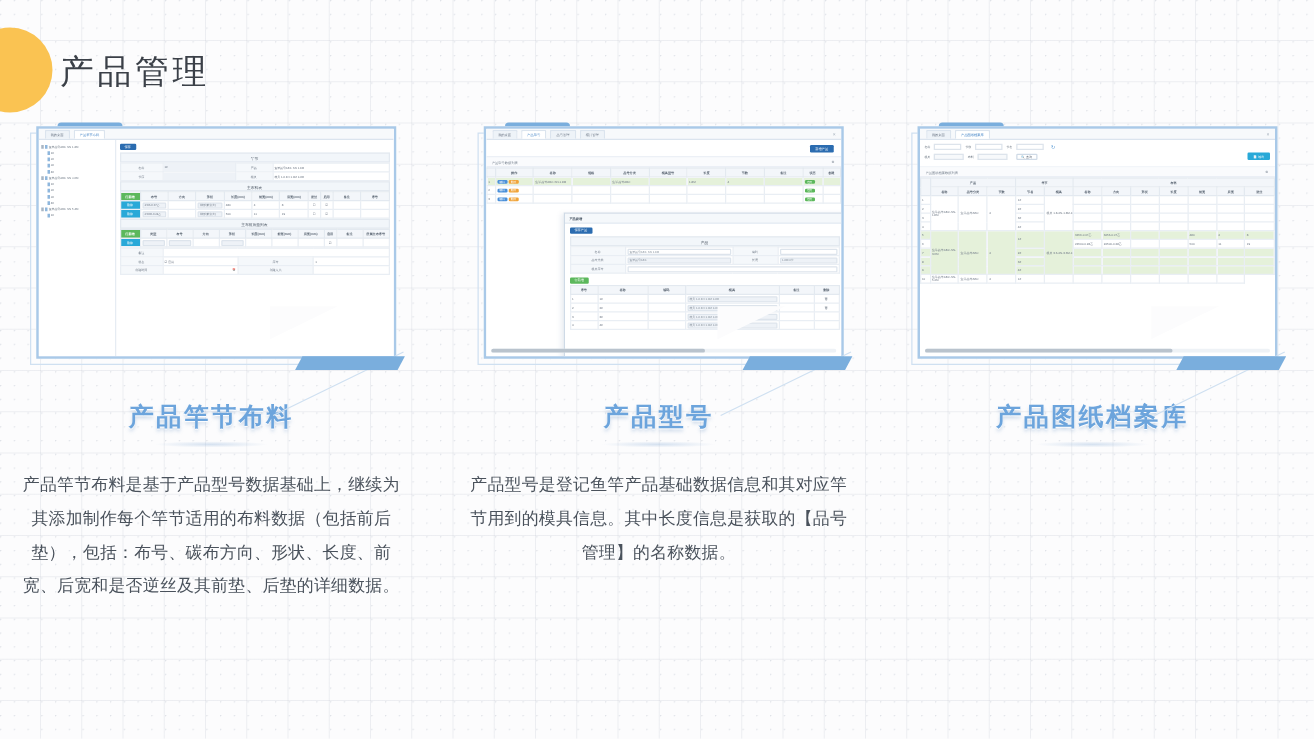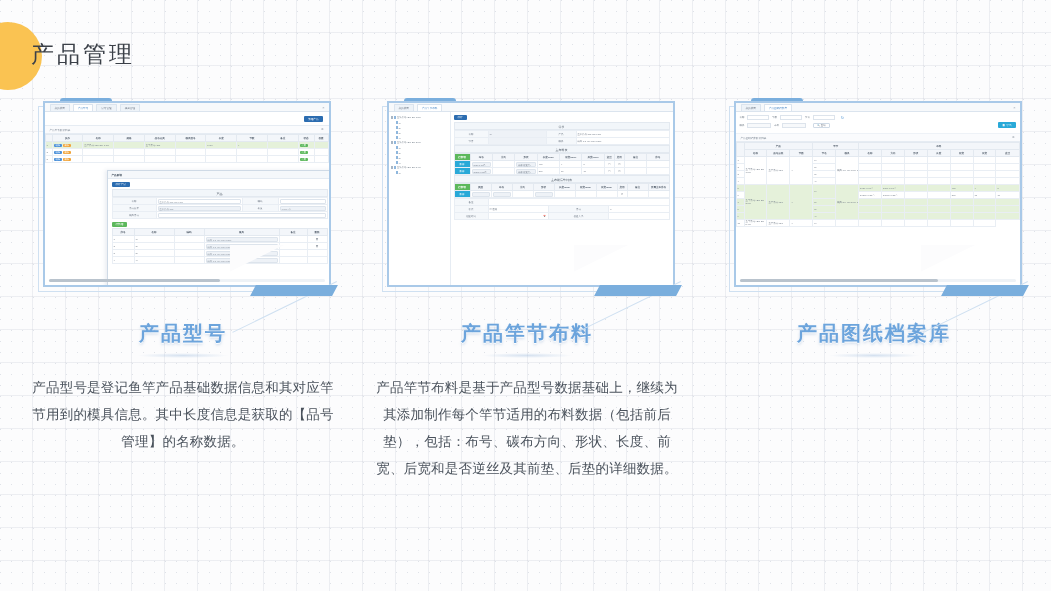--- a/index.html
+++ b/index.html
@@ -24,22 +24,22 @@
   
   .deco-circle {
     position: absolute;
     left: -26px; top: 22px;
     width: 68px; height: 68px;
     border-radius: 50%;
     background: #fac352;
   }
   .page-title {
     position: absolute;
-    left: 31px; top: 39px;
-    font-size: 23px;
+    left: 48px; top: 39px;
+    font-size: 27px;
     color: #3b4048;
     letter-spacing: 3px;
     font-family: "DejaVu Serif", "Liberation Serif", serif;
     font-weight: 400;
     white-space: nowrap;
   }
 
   
   .columns {
     position: absolute;
@@ -299,211 +299,20 @@
 </style>
 </head>
 <body>
 
 <div id="page">
 
   <div class="deco-circle"></div>
   <div class="page-title">产品管理</div>
 
   <div class="columns">
-
-    <div class="col col-1 c1">
-      <div class="frame-wrap">
-        <div class="frame-outer"></div>
-        <div class="frame-tab"></div>
-        <div class="frame-inner">
-          <div class="shot">
-
-            <div class="shot-tabbar">
-              <div class="shot-tab">我的桌面</div>
-              <div class="shot-tab active">产品型号</div>
-              <div class="shot-tab">品号管理</div>
-              <div class="shot-tab">模具管理</div>
-              <div class="shot-x">×</div>
-            </div>
-
-            <div style="height:calc(100% - 9px); position:relative;">
-              <div class="shot-toolbar">
-                <span class="btn-blue">新增产品</span>
-              </div>
-              <div class="subhead">
-                <span>产品型号数据列表</span>
-                <span>⚙</span>
-              </div>
-
-              <table class="grid">
-                <tbody>
-                    <tr>
-                  <th style="width:7px;"></th>
-                  <th>操作</th>
-                  <th>名称</th>
-                  <th>规格</th>
-                  <th>品号分类</th>
-                  <th>模具型号</th>
-                  <th>长度</th>
-                  <th>节数</th>
-                  <th>备注</th>
-                  <th style="width:16px;">状态</th>
-                  <th style="width:14px;">创建</th>
-                </tr>
-                <tr class="hl">
-                  <td>1</td>
-                  <td><span class="chip-b">编辑</span> <span class="chip-o">删除</span></td>
-                  <td>鱼竿品号ABC-SN-1.8M</td>
-                  <td></td>
-                  <td>鱼竿品号ABC</td>
-                  <td></td>
-                  <td>1.8M</td>
-                  <td>4</td>
-                  <td></td>
-                  <td><span class="chip-g">启用</span></td>
-                  <td></td>
-                </tr>
-                <tr>
-                  <td>2</td>
-                  <td><span class="chip-b">编辑</span> <span class="chip-o">删除</span></td>
-                  <td></td>
-                      <td></td>
-                      <td></td>
-                  <td></td>
-                      <td></td>
-                      <td></td>
-                      <td></td>
-                  <td><span class="chip-g">启用</span></td>
-                  <td></td>
-                </tr>
-                <tr>
-                  <td>3</td>
-                  <td><span class="chip-b">编辑</span> <span class="chip-o">删除</span></td>
-                  <td></td>
-                      <td></td>
-                      <td></td>
-                  <td></td>
-                      <td></td>
-                      <td></td>
-                      <td></td>
-                  <td><span class="chip-g">启用</span></td>
-                  <td></td>
-                </tr>
-              </tbody>
-                </table>
-
-              <div class="modal">
-                <div class="modal-hd">产品新增</div>
-                <div class="modal-bd">
-                  <div style="margin-bottom:3px;">
-                    <span class="btn-blue">保存产品</span>
-                  </div>
-                  <div class="band">产品</div>
-                  <table class="grid">
-                    <tbody>
-                        <tr>
-                      <td style="width:44px;background:#f5f8fb;text-align:center;">名称</td>
-                      <td style="width:86px;">
-                            <div class="fld w" style="padding-left:1px;font-size:2.3px;line-height:5px;color:#8a949f;">鱼竿品号ABC-SN-1.8M</div>
-                          </td>
-                      <td style="width:36px;background:#f5f8fb;text-align:center;">编码</td>
-                      <td>
-                            <div class="fld w"></div>
-                          </td>
-                    </tr>
-                    <tr>
-                      <td style="background:#f5f8fb;text-align:center;">品号分类</td>
-                      <td>
-                            <div class="fld" style="padding-left:1px;font-size:2.3px;line-height:5px;color:#8a949f;">鱼竿品号ABC</div>
-                          </td>
-                      <td style="background:#f5f8fb;text-align:center;">长度</td>
-                      <td>
-                            <div class="fld" style="padding-left:1px;font-size:2.3px;line-height:5px;color:#8a949f;">1.8M/4节</div>
-                          </td>
-                    </tr>
-                    <tr>
-                      <td style="background:#f5f8fb;text-align:center;">模具序号</td>
-                      <td colspan="3">
-                            <div class="fld w"></div>
-                          </td>
-                    </tr>
-                  </tbody>
-                    </table>
-                  <div style="margin:3px 0 2px;">
-                    <span class="btn-green">行新增</span>
-                  </div>
-                  <table class="grid">
-                    <tbody>
-                        <tr>
-                      <th style="width:22px;">序号</th>
-                      <th style="width:40px;">名称</th>
-                      <th style="width:30px;">编码</th>
-                      <th>模具</th>
-                      <th style="width:28px;">备注</th>
-                      <th style="width:20px;">删除</th>
-                    </tr>
-                    <tr>
-                      <td>1</td>
-                      <td>1#</td>
-                      <td></td>
-                      <td>
-                            <div class="fld" style="padding-left:1px;font-size:2.3px;line-height:5px;color:#8a949f;">模具 1.8-4N-1.8M-1200</div>
-                          </td>
-                      <td></td>
-                      <td style="text-align:center;">🗑</td>
-                    </tr>
-                    <tr>
-                      <td>2</td>
-                      <td>2#</td>
-                      <td></td>
-                      <td>
-                            <div class="fld" style="padding-left:1px;font-size:2.3px;line-height:5px;color:#8a949f;">模具 1.8-4N-1.8M-1200</div>
-                          </td>
-                      <td></td>
-                      <td style="text-align:center;">🗑</td>
-                    </tr>
-                    <tr>
-                      <td>3</td>
-                      <td>3#</td>
-                      <td></td>
-                      <td>
-                            <div class="fld" style="padding-left:1px;font-size:2.3px;line-height:5px;color:#8a949f;">模具 1.8-4N-1.8M-1200</div>
-                          </td>
-                      <td></td>
-                          <td></td>
-                    </tr>
-                    <tr>
-                      <td>4</td>
-                      <td>4#</td>
-                      <td></td>
-                      <td>
-                            <div class="fld" style="padding-left:1px;font-size:2.3px;line-height:5px;color:#8a949f;">模具 1.8-4N-1.8M-1200</div>
-                          </td>
-                      <td></td>
-                          <td></td>
-                    </tr>
-                  </tbody>
-                    </table>
-                </div>
-              </div>
-              <div class="hscroll">
-                  <i></i>
-                </div>
-            </div>
-          </div>
-        </div>
-        <div class="notch"></div>
-        <div class="notch-line"></div>
-        <div class="notch-bar"></div>
-      </div>
-
-      <div class="card-title">产品型号</div>
-      <div class="title-shadow"></div>
-      <div class="card-text">产品型号是登记鱼竿产品基础数据信息和其对应竿节用到的模具信息。其中长度信息是获取的【品号管理】的名称数据。</div>
-    </div>
 
     <div class="col col-2 c2">
       <div class="frame-wrap">
         <div class="frame-outer"></div>
         <div class="frame-tab"></div>
         <div class="frame-inner">
           <div class="shot">
 
             <div class="shot-tabbar">
               <div class="shot-tab">我的桌面</div>
@@ -702,20 +511,211 @@
         <div class="notch"></div>
         <div class="notch-line"></div>
         <div class="notch-bar"></div>
       </div>
 
       <div class="card-title">产品竿节布料</div>
       <div class="title-shadow"></div>
       <div class="card-text">产品竿节布料是基于产品型号数据基础上，继续为其添加制作每个竿节适用的布料数据（包括前后垫），包括：布号、碳布方向、形状、长度、前宽、后宽和是否逆丝及其前垫、后垫的详细数据。</div>
     </div>
 
+    <div class="col col-1 c1">
+      <div class="frame-wrap">
+        <div class="frame-outer"></div>
+        <div class="frame-tab"></div>
+        <div class="frame-inner">
+          <div class="shot">
+
+            <div class="shot-tabbar">
+              <div class="shot-tab">我的桌面</div>
+              <div class="shot-tab active">产品型号</div>
+              <div class="shot-tab">品号管理</div>
+              <div class="shot-tab">模具管理</div>
+              <div class="shot-x">×</div>
+            </div>
+
+            <div style="height:calc(100% - 9px); position:relative;">
+              <div class="shot-toolbar">
+                <span class="btn-blue">新增产品</span>
+              </div>
+              <div class="subhead">
+                <span>产品型号数据列表</span>
+                <span>⚙</span>
+              </div>
+
+              <table class="grid">
+                <tbody>
+                    <tr>
+                  <th style="width:7px;"></th>
+                  <th>操作</th>
+                  <th>名称</th>
+                  <th>规格</th>
+                  <th>品号分类</th>
+                  <th>模具型号</th>
+                  <th>长度</th>
+                  <th>节数</th>
+                  <th>备注</th>
+                  <th style="width:16px;">状态</th>
+                  <th style="width:14px;">创建</th>
+                </tr>
+                <tr class="hl">
+                  <td>1</td>
+                  <td><span class="chip-b">编辑</span> <span class="chip-o">删除</span></td>
+                  <td>鱼竿品号ABC-SN-1.8M</td>
+                  <td></td>
+                  <td>鱼竿品号ABC</td>
+                  <td></td>
+                  <td>1.8M</td>
+                  <td>4</td>
+                  <td></td>
+                  <td><span class="chip-g">启用</span></td>
+                  <td></td>
+                </tr>
+                <tr>
+                  <td>2</td>
+                  <td><span class="chip-b">编辑</span> <span class="chip-o">删除</span></td>
+                  <td></td>
+                      <td></td>
+                      <td></td>
+                  <td></td>
+                      <td></td>
+                      <td></td>
+                      <td></td>
+                  <td><span class="chip-g">启用</span></td>
+                  <td></td>
+                </tr>
+                <tr>
+                  <td>3</td>
+                  <td><span class="chip-b">编辑</span> <span class="chip-o">删除</span></td>
+                  <td></td>
+                      <td></td>
+                      <td></td>
+                  <td></td>
+                      <td></td>
+                      <td></td>
+                      <td></td>
+                  <td><span class="chip-g">启用</span></td>
+                  <td></td>
+                </tr>
+              </tbody>
+                </table>
+
+              <div class="modal">
+                <div class="modal-hd">产品新增</div>
+                <div class="modal-bd">
+                  <div style="margin-bottom:3px;">
+                    <span class="btn-blue">保存产品</span>
+                  </div>
+                  <div class="band">产品</div>
+                  <table class="grid">
+                    <tbody>
+                        <tr>
+                      <td style="width:44px;background:#f5f8fb;text-align:center;">名称</td>
+                      <td style="width:86px;">
+                            <div class="fld w" style="padding-left:1px;font-size:2.3px;line-height:5px;color:#8a949f;">鱼竿品号ABC-SN-1.8M</div>
+                          </td>
+                      <td style="width:36px;background:#f5f8fb;text-align:center;">编码</td>
+                      <td>
+                            <div class="fld w"></div>
+                          </td>
+                    </tr>
+                    <tr>
+                      <td style="background:#f5f8fb;text-align:center;">品号分类</td>
+                      <td>
+                            <div class="fld" style="padding-left:1px;font-size:2.3px;line-height:5px;color:#8a949f;">鱼竿品号ABC</div>
+                          </td>
+                      <td style="background:#f5f8fb;text-align:center;">长度</td>
+                      <td>
+                            <div class="fld" style="padding-left:1px;font-size:2.3px;line-height:5px;color:#8a949f;">1.8M/4节</div>
+                          </td>
+                    </tr>
+                    <tr>
+                      <td style="background:#f5f8fb;text-align:center;">模具序号</td>
+                      <td colspan="3">
+                            <div class="fld w"></div>
+                          </td>
+                    </tr>
+                  </tbody>
+                    </table>
+                  <div style="margin:3px 0 2px;">
+                    <span class="btn-green">行新增</span>
+                  </div>
+                  <table class="grid">
+                    <tbody>
+                        <tr>
+                      <th style="width:22px;">序号</th>
+                      <th style="width:40px;">名称</th>
+                      <th style="width:30px;">编码</th>
+                      <th>模具</th>
+                      <th style="width:28px;">备注</th>
+                      <th style="width:20px;">删除</th>
+                    </tr>
+                    <tr>
+                      <td>1</td>
+                      <td>1#</td>
+                      <td></td>
+                      <td>
+                            <div class="fld" style="padding-left:1px;font-size:2.3px;line-height:5px;color:#8a949f;">模具 1.8-4N-1.8M-1200</div>
+                          </td>
+                      <td></td>
+                      <td style="text-align:center;">🗑</td>
+                    </tr>
+                    <tr>
+                      <td>2</td>
+                      <td>2#</td>
+                      <td></td>
+                      <td>
+                            <div class="fld" style="padding-left:1px;font-size:2.3px;line-height:5px;color:#8a949f;">模具 1.8-4N-1.8M-1200</div>
+                          </td>
+                      <td></td>
+                      <td style="text-align:center;">🗑</td>
+                    </tr>
+                    <tr>
+                      <td>3</td>
+                      <td>3#</td>
+                      <td></td>
+                      <td>
+                            <div class="fld" style="padding-left:1px;font-size:2.3px;line-height:5px;color:#8a949f;">模具 1.8-4N-1.8M-1200</div>
+                          </td>
+                      <td></td>
+                          <td></td>
+                    </tr>
+                    <tr>
+                      <td>4</td>
+                      <td>4#</td>
+                      <td></td>
+                      <td>
+                            <div class="fld" style="padding-left:1px;font-size:2.3px;line-height:5px;color:#8a949f;">模具 1.8-4N-1.8M-1200</div>
+                          </td>
+                      <td></td>
+                          <td></td>
+                    </tr>
+                  </tbody>
+                    </table>
+                </div>
+              </div>
+              <div class="hscroll">
+                  <i></i>
+                </div>
+            </div>
+          </div>
+        </div>
+        <div class="notch"></div>
+        <div class="notch-line"></div>
+        <div class="notch-bar"></div>
+      </div>
+
+      <div class="card-title">产品型号</div>
+      <div class="title-shadow"></div>
+      <div class="card-text">产品型号是登记鱼竿产品基础数据信息和其对应竿节用到的模具信息。其中长度信息是获取的【品号管理】的名称数据。</div>
+    </div>
+
     <div class="col col-3 c3">
       <div class="frame-wrap">
         <div class="frame-outer"></div>
         <div class="frame-tab"></div>
         <div class="frame-inner">
           <div class="shot">
 
             <div class="shot-tabbar">
               <div class="shot-tab">我的桌面</div>
               <div class="shot-tab active">产品图纸档案库</div>

